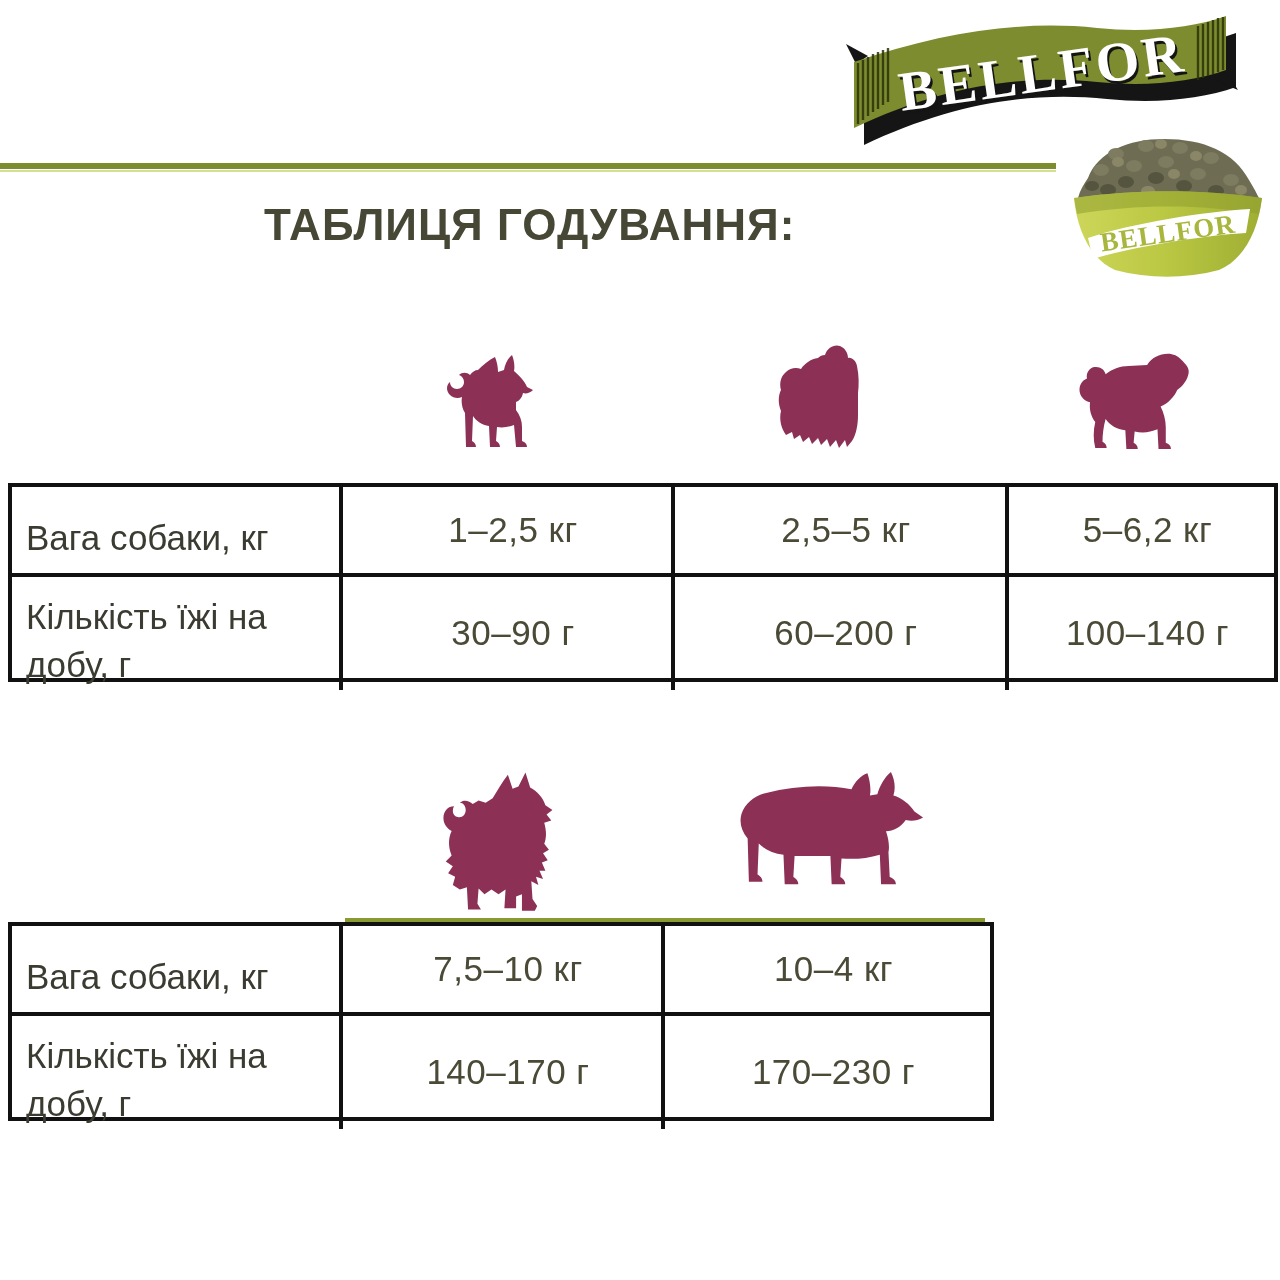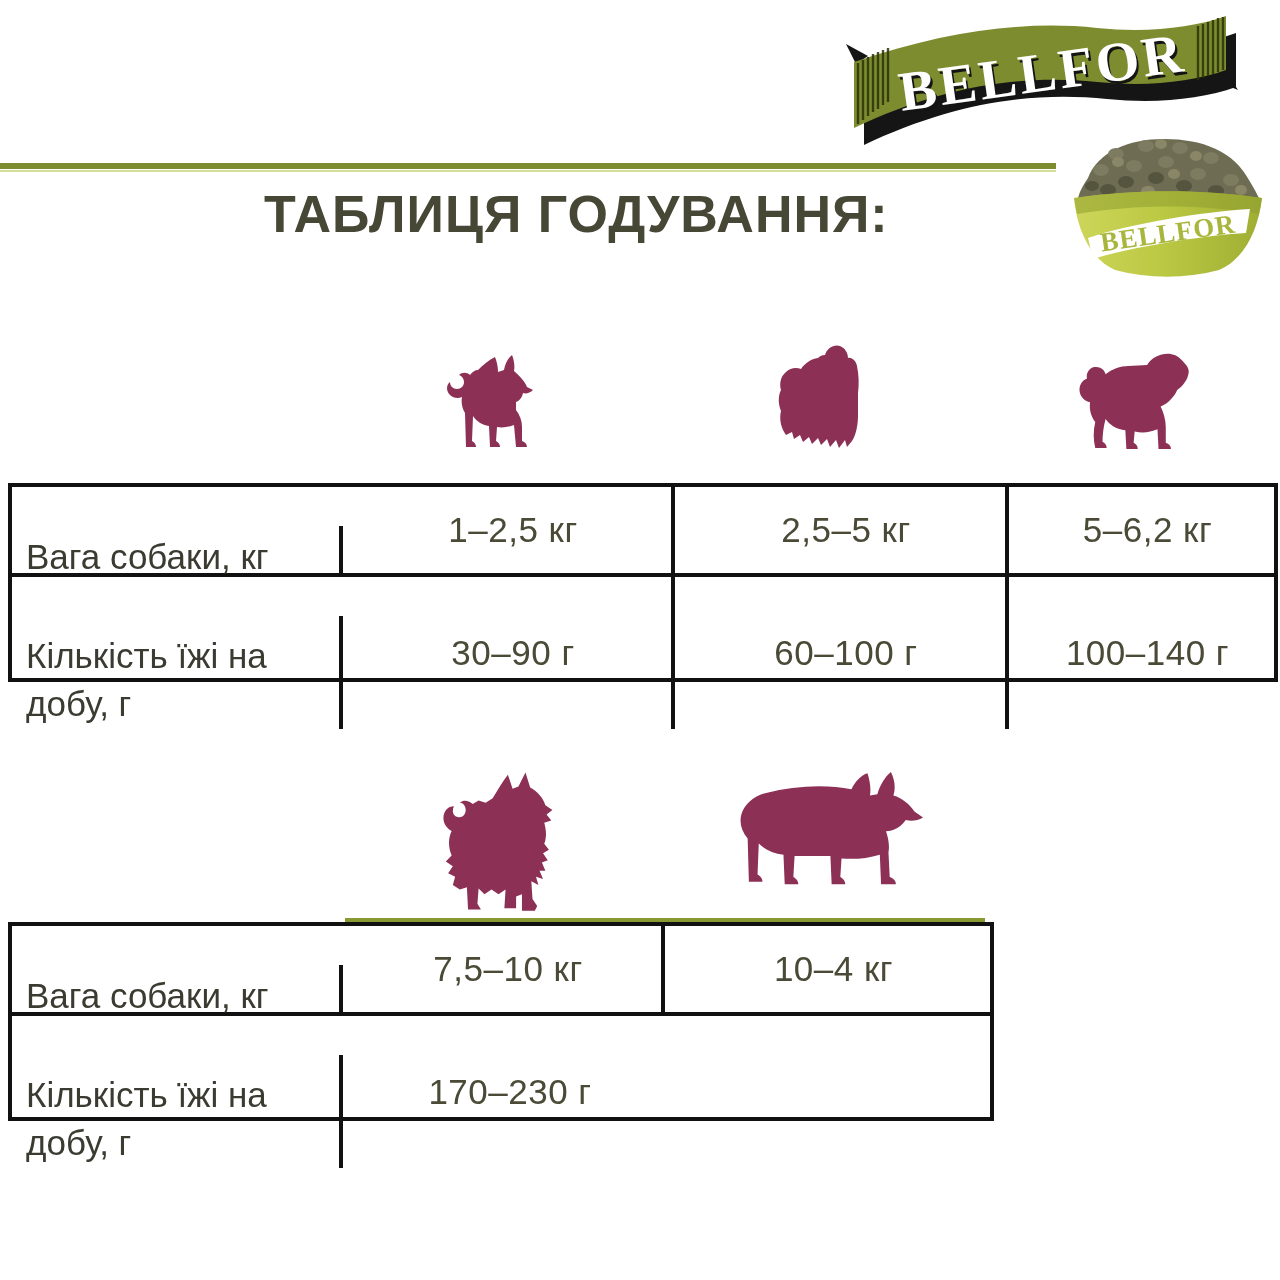--- a/index.html
+++ b/index.html
@@ -6,31 +6,31 @@
   .page{
     position:relative;width:1280px;height:1280px;background:#ffffff;overflow:hidden;
     font-family:"Liberation Sans",sans-serif;
   }
   .abs{position:absolute;}
   
   .rule{left:0;top:163px;width:1280px;height:6px;background:#7d8c2f;}
   .rule-light{left:0;top:170px;width:1280px;height:2px;background:#d4df96;}
   
   .page-title{
-    left:264px;top:184px;width:800px;
-    font-size:52px;font-weight:800;letter-spacing:1px;color:#474736;
+    left:264px;top:200px;width:800px;
+    font-size:44px;font-weight:800;letter-spacing:1px;color:#474736;
     white-space:nowrap;
   }
   
   .ftable{display:grid;border:4px solid #111111;background:#ffffff;}
   .cell{display:flex;align-items:center;box-sizing:border-box;padding-left:12px;}
   .cell.col-border{border-right:4px solid #111111;}
   .cell.row-border{border-bottom:4px solid #111111;}
   .cell.label{justify-content:flex-start;padding:16px 8px 0 14px;
-    font-size:35px;color:#3b3b32;line-height:1.38;margin-top:39px;}
+    font-size:35px;color:#3b3b32;line-height:1.38;}
   .cell.value{justify-content:center;font-size:35px;color:#4a4a37;letter-spacing:0.5px;}
   .green-accent{background:#8a9a33;}
   svg{display:block;}
   .dog{fill:#8D3056;}
 </style>
 </head>
 <body>
 
 <div class="page">
 
@@ -136,21 +136,21 @@
   </div>
 
   <div class="abs ftable" style="left:8px;top:483px;width:1262px;height:191px;
               grid-template-columns:331px 332px 334px 1fr;grid-template-rows:90px 1fr;">
     <div class="cell label col-border row-border">Вага собаки, кг</div>
     <div class="cell value col-border row-border">1–2,5 кг</div>
     <div class="cell value col-border row-border">2,5–5 кг</div>
     <div class="cell value row-border">5–6,2 кг</div>
     <div class="cell label col-border">Кількість їжі на добу, г</div>
     <div class="cell value col-border">30–90 г</div>
-    <div class="cell value col-border">60–100 г</div>
+    <div class="cell value col-border">60–200 г</div>
     <div class="cell value">100–140 г</div>
   </div>
 
   <div class="abs" style="left:432px;top:763px;width:126px;height:150px;">
     <svg width="126" height="150" viewBox="0 0 104 128">
       <path class="dog" d="M63,10 L67,22 L72,20 L78,8 L82,21 C88,24 93,30 95,36 L101,40 L96,44 L100,49 L94,51 C96,58 96,64 94,69 L98,74 L93,77 L97,83 L92,85 L95,92 L90,92 L93,99 L87,97 L89,104 L83,101 L84,116 L88,122 L86,126 L75,126 L75,112 L70,114 L70,124 L60,124 L61,108 L55,112 L49,108 L43,112 L38,107 L37,120 L40,125 L29,125 L28,106 L22,108 L16,104 L18,97 L12,94 L16,88 L10,84 L15,79 C12,72 12,64 15,58 C11,56 8,52 8,47 C8,41 12,37 17,37 C15,41 16,45 20,46 C24,47 27,44 27,40 C27,37 25,34 22,34 C25,31 30,32 33,35 L38,32 L44,34 L50,30 C54,24 58,16 63,10 Z"></path>
     </svg>
   </div>
 
   <div class="abs" style="left:718px;top:768px;width:210px;height:140px;">
@@ -160,16 +160,17 @@
   </div>
 
   <div class="abs green-accent" style="left:345px;top:918px;width:640px;height:5px;"></div>
 
   <div class="abs ftable" style="left:8px;top:922px;width:978px;height:191px;
               grid-template-columns:331px 322px 1fr;grid-template-rows:90px 1fr;">
     <div class="cell label col-border row-border">Вага собаки, кг</div>
     <div class="cell value col-border row-border">7,5–10 кг</div>
     <div class="cell value row-border">10–4 кг</div>
     <div class="cell label col-border">Кількість їжі на добу, г</div>
+    <div class="cell value col-border">140–170 г</div>
     <div class="cell value">170–230 г</div>
   </div>
 
 </div>
 
 </body></html>

